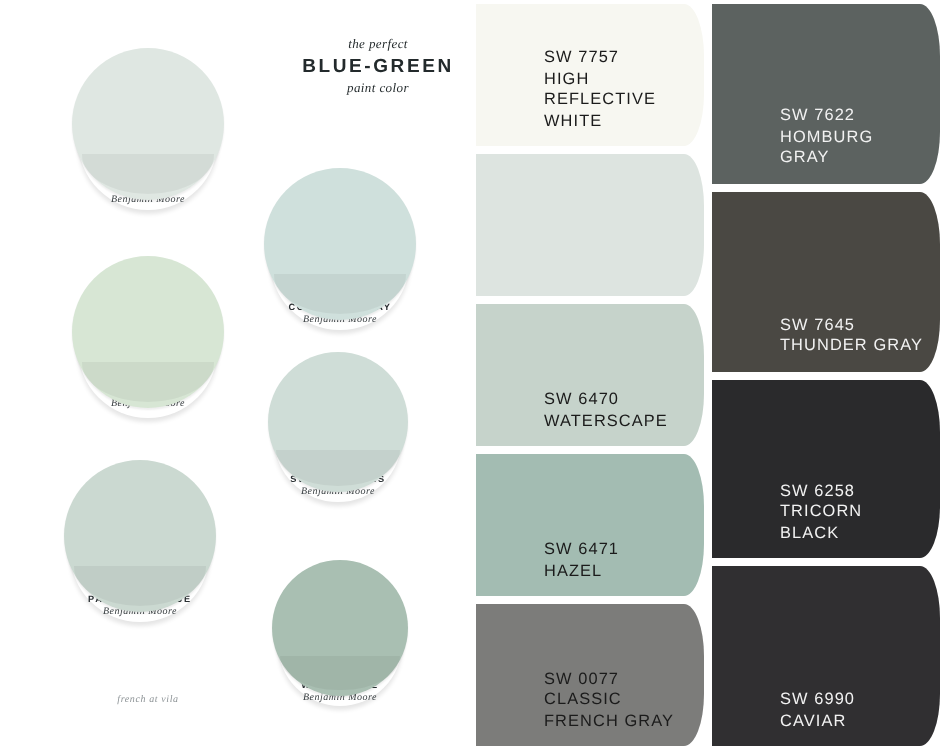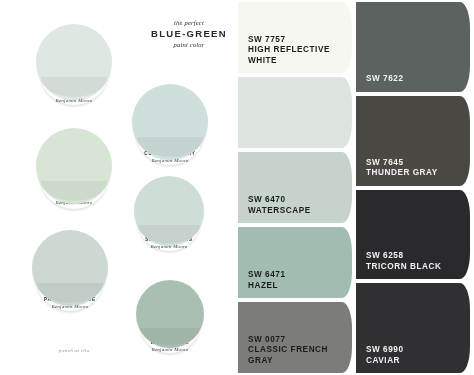--- a/index.html
+++ b/index.html
@@ -174,25 +174,26 @@
     position: absolute;
     left: 10px;
     right: 12px;
     bottom: 9px;
     z-index: 3;
   }
   .swatch .sw-code,
   .swatch .sw-name {
     display: block;
     font-family: "Liberation Sans", sans-serif;
-    font-weight: 700;
+    font-weight: 400;
     font-size: 8.2px;
     letter-spacing: .55px;
     line-height: 10.5px;
     text-transform: uppercase;
+    margin-left: 24px;
   }
   .swatch.light .sw-code, .swatch.light .sw-name { color: #1b1b1b; }
   .swatch.dark  .sw-code, .swatch.dark  .sw-name { color: #f2f2f2; }
 </style>
 </head>
 <body>
 
 <div id="board">
 
   <div id="left-panel">
@@ -307,20 +308,21 @@
             <span class="sw-code">SW 0077</span>
             <span class="sw-name">CLASSIC FRENCH GRAY</span>
           </div>
         </div>
       </div>
       <div class="swatch-col col-right">
         <div class="swatch dark">
           <div class="chip" style="background: rgb(92, 98, 96);"></div>
           <div class="caption">
             <span class="sw-code">SW 7622</span>
+            <span class="sw-name">HOMBURG GRAY</span>
           </div>
         </div>
         <div class="swatch dark">
           <div class="chip" style="background: rgb(74, 72, 67);"></div>
           <div class="caption">
             <span class="sw-code">SW 7645</span>
             <span class="sw-name">THUNDER GRAY</span>
           </div>
         </div>
         <div class="swatch dark">

